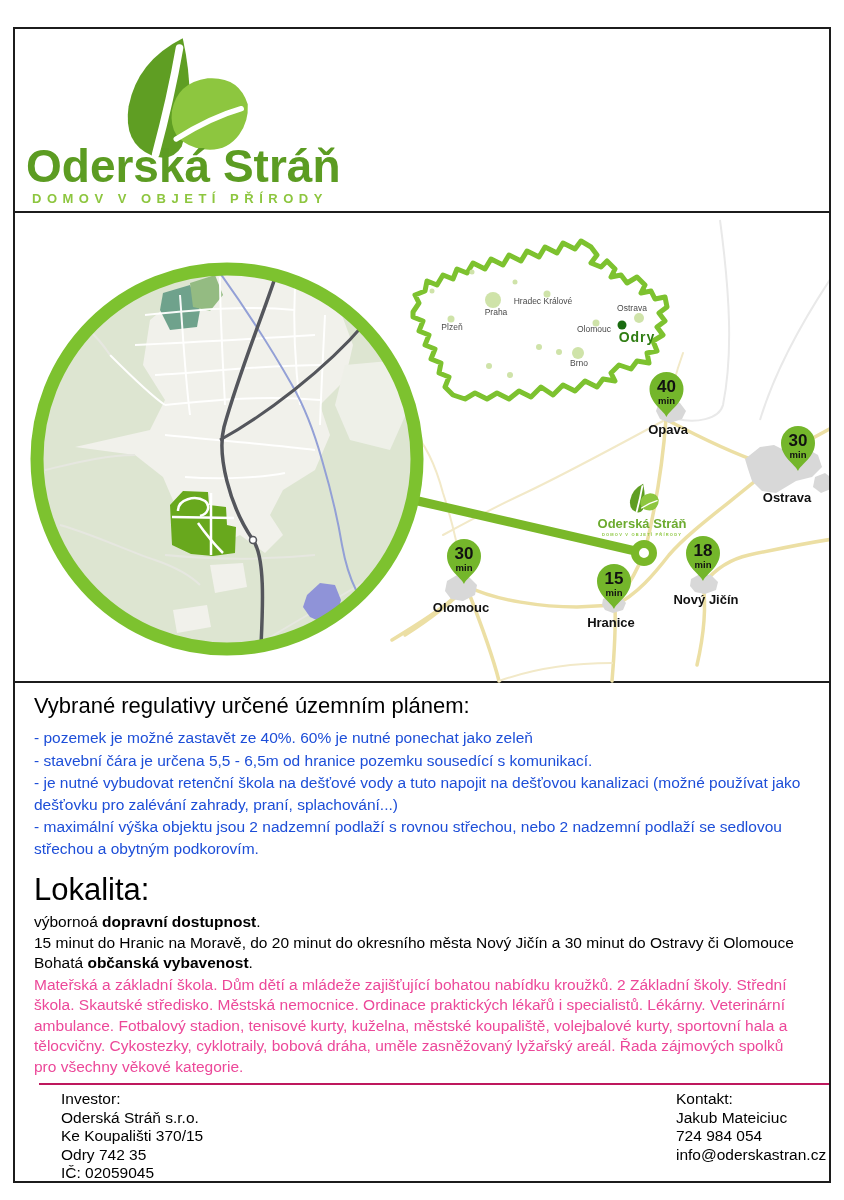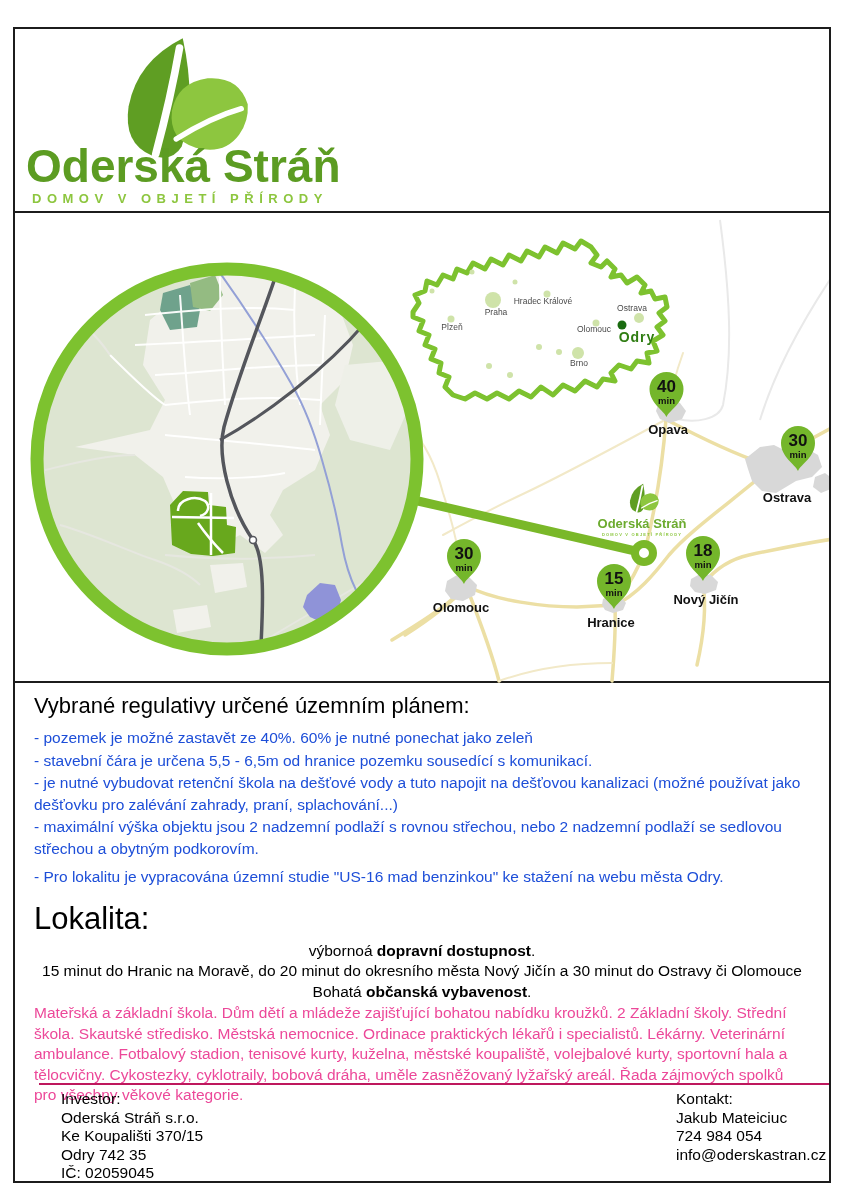--- a/index.html
+++ b/index.html
@@ -17,21 +17,21 @@
                 color:#5c9c22; letter-spacing:0px; }
   .logo-tagline { position:absolute; left:17px; top:162px; font-size:13px; font-weight:700;
                   color:#8dc63f; letter-spacing:5.5px; }
 
   .map-svg { position:absolute; left:0; top:0; width:818px; height:468px; }
 
   .h1 { font-size:22px; color:#000; font-weight:400; margin:2px 0 8px 0; }
   .bullet { font-size:15.5px; line-height:21.5px; color:#1d4ed8; margin:0 0 1px 0; }
   .bullet-gap { margin-top:7px; }
   .h2 { font-size:31px; color:#000; font-weight:400; margin:13px 0 4px 0; }
-  .bodyline { font-size:15.5px; line-height:20.5px; color:#000;text-align:center; }
+  .bodyline { font-size:15.5px; line-height:20.5px; color:#000; }
   .bodypar  { font-size:15.5px; line-height:20.5px; color:#ec4899; margin-top:1px; }
 
   .foot-col { position:absolute; top:5px; font-size:15.5px; line-height:18.5px; color:#000; }
   .foot-left { left:22px; }
   .foot-right { left:637px; }
 
   text { font-family:"Liberation Sans", sans-serif; }
 </style>
 </head>
 <body>
@@ -233,21 +233,20 @@
       </g>
     </svg>
   </div>
 
   <div class="sec sec-text">
     <div class="h1">Vybrané regulativy určené územním plánem:</div>
     <p class="bullet">- pozemek je možné zastavět ze 40%. 60% je nutné ponechat jako zeleň</p>
     <p class="bullet">- stavební čára je určena 5,5 - 6,5m od hranice pozemku sousedící s komunikací.</p>
     <p class="bullet">- je nutné vybudovat retenční škola na dešťové vody a tuto napojit na dešťovou kanalizaci (možné používat jako dešťovku pro zalévání zahrady, praní, splachování...)</p>
     <p class="bullet">- maximální výška objektu jsou 2 nadzemní podlaží s rovnou střechou, nebo 2 nadzemní podlaží se sedlovou střechou a obytným podkorovím.</p>
-    <p class="bullet bullet-gap">- Pro lokalitu je vypracována územní studie "US-16 mad  benzinkou" ke stažení na webu města Odry.</p>
 
     <div class="h2">Lokalita:</div>
     <p class="bodyline"><span>výbornoá </span><b>dopravní dostupnost</b><span>.</span></p>
     <p class="bodyline">15 minut do Hranic na Moravě, do 20 minut do okresního města Nový Jičín a 30 minut do Ostravy či Olomouce</p>
     <p class="bodyline"><span>Bohatá </span><b>občanská vybavenost</b><span>.</span></p>
     <p class="bodypar">Mateřská a základní škola. Dům dětí a mládeže zajišťující bohatou nabídku kroužků. 2 Základní školy. Střední škola. Skautské středisko. Městská nemocnice. Ordinace praktických lékařů i specialistů. Lékárny. Veterinární ambulance. Fotbalový stadion, tenisové kurty, kuželna, městské koupaliště, volejbalové kurty, sportovní hala a tělocvičny. Cykostezky, cyklotraily, bobová dráha, uměle zasněžovaný lyžařský areál. Řada zájmových spolků pro všechny věkové kategorie.</p>
   </div>
 
   <div class="sec sec-foot">
     <div class="foot-col foot-left">

